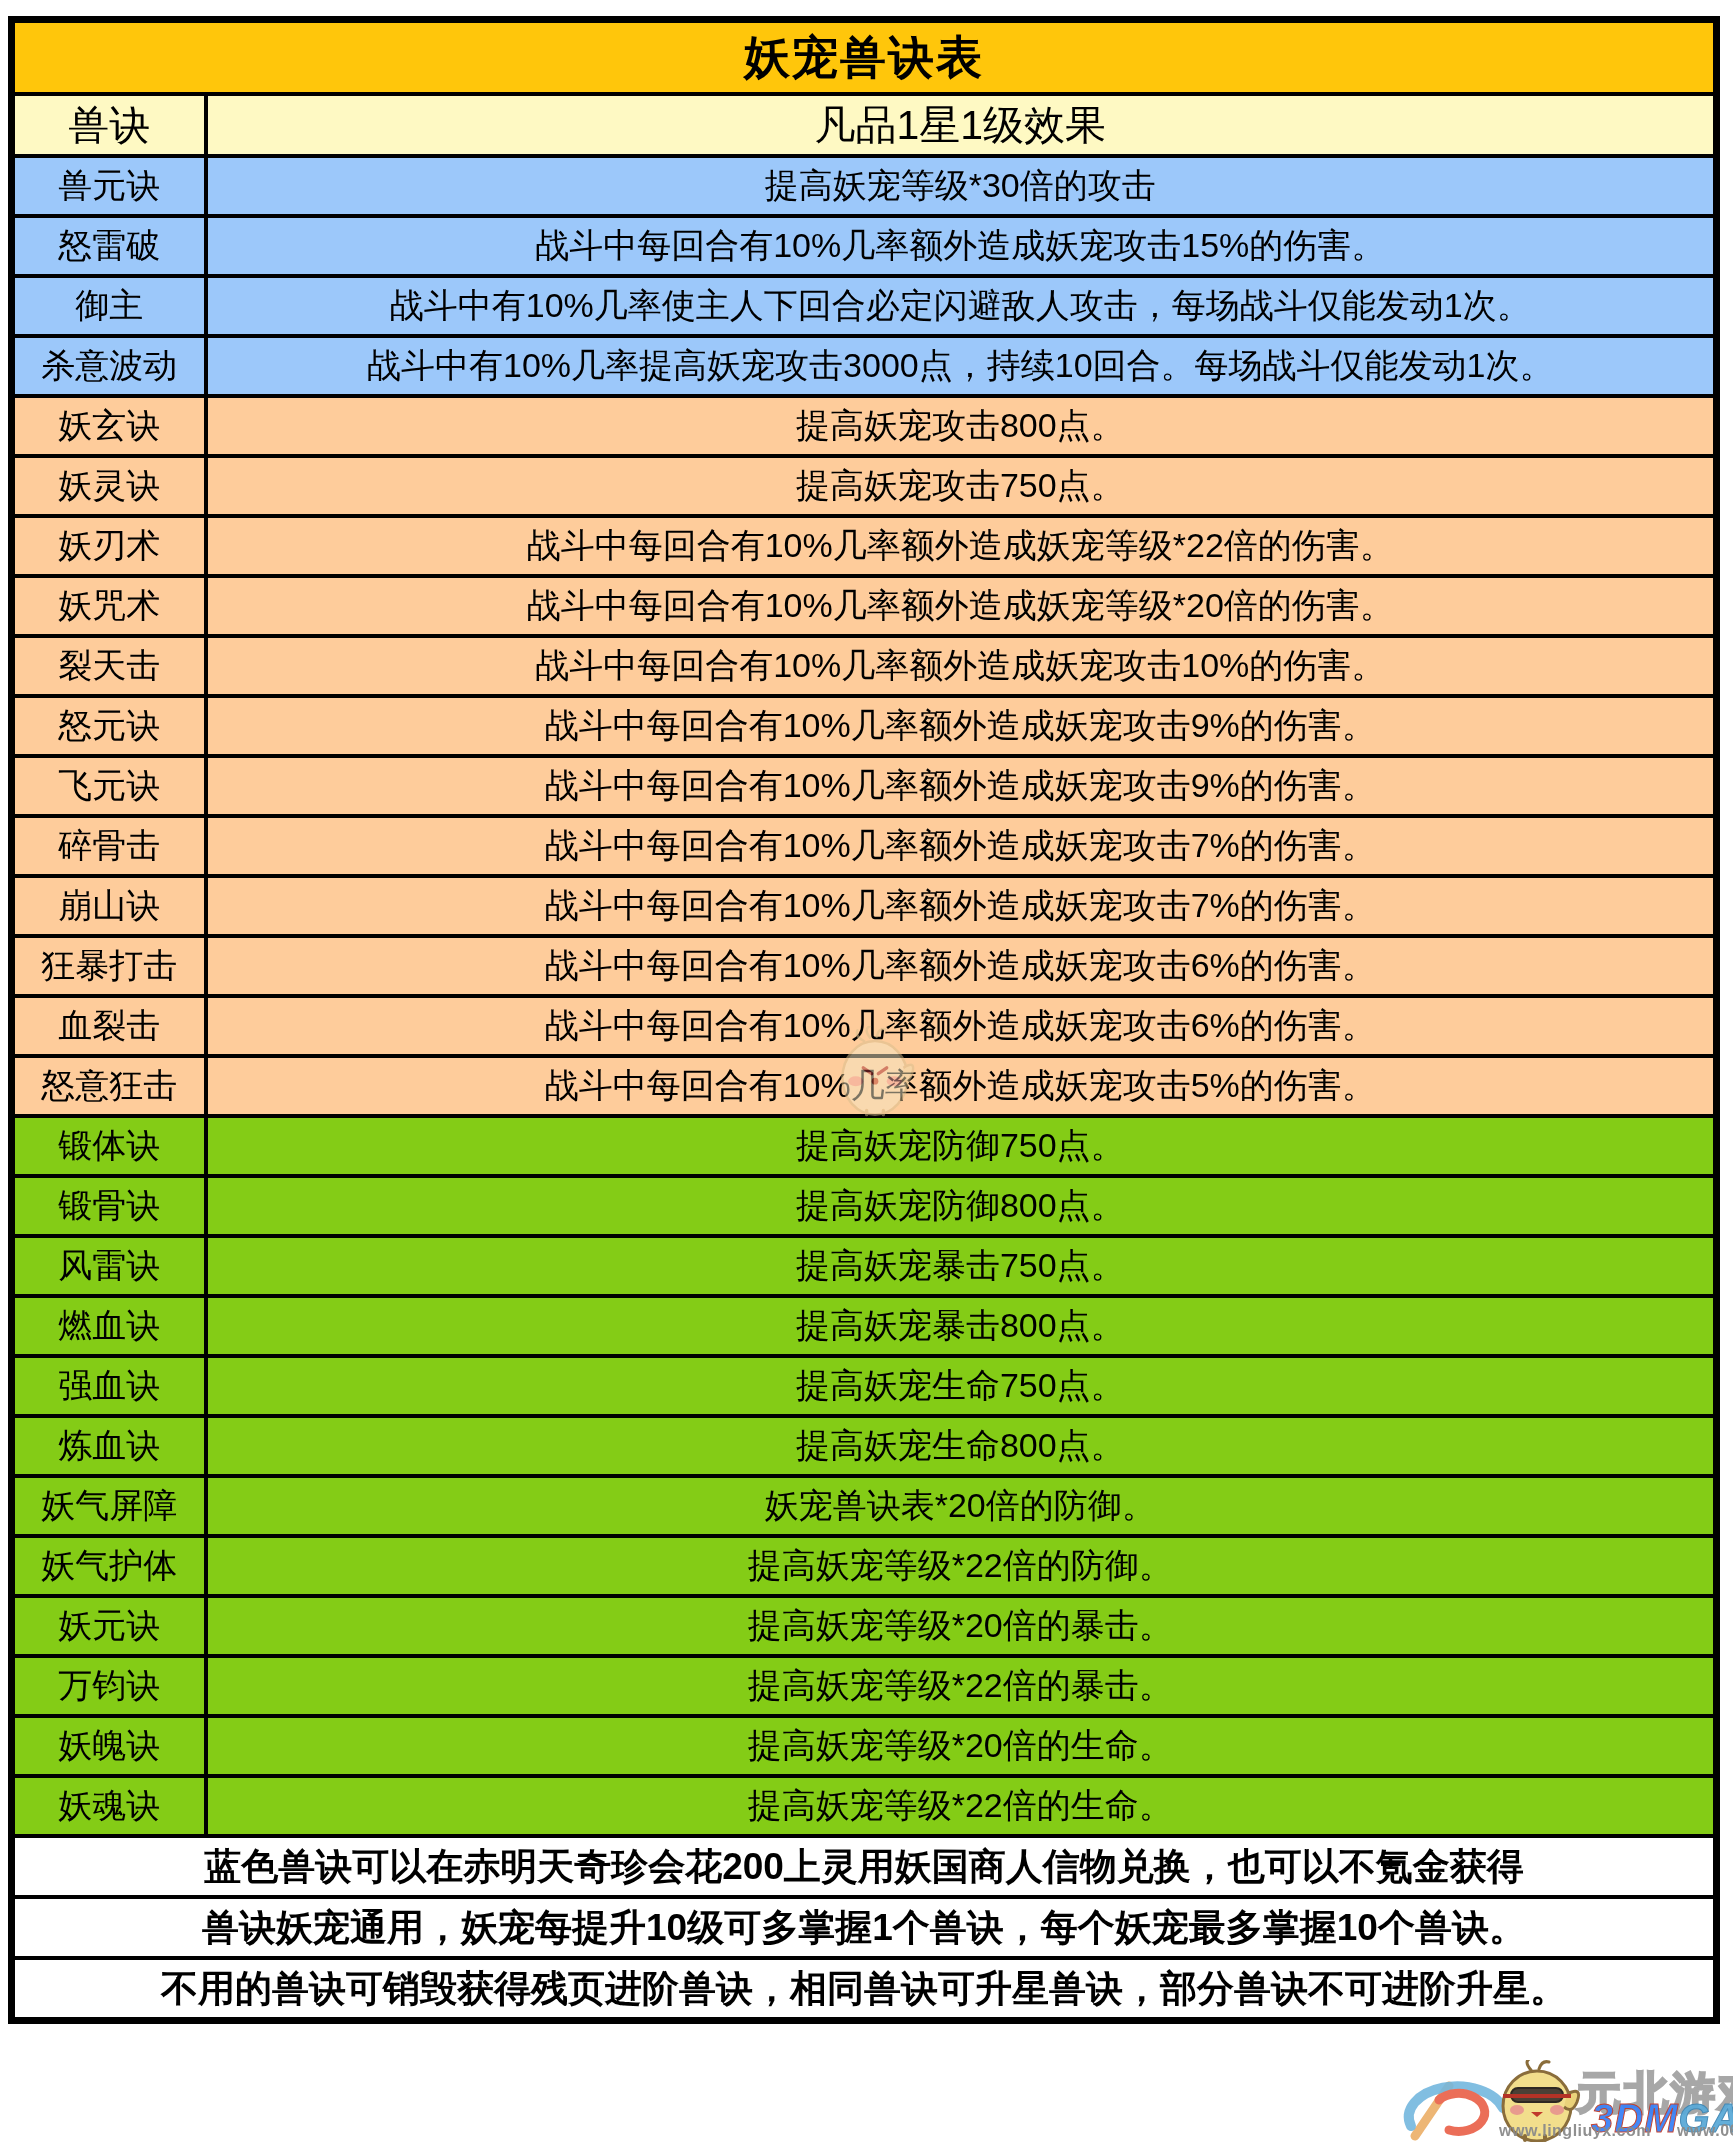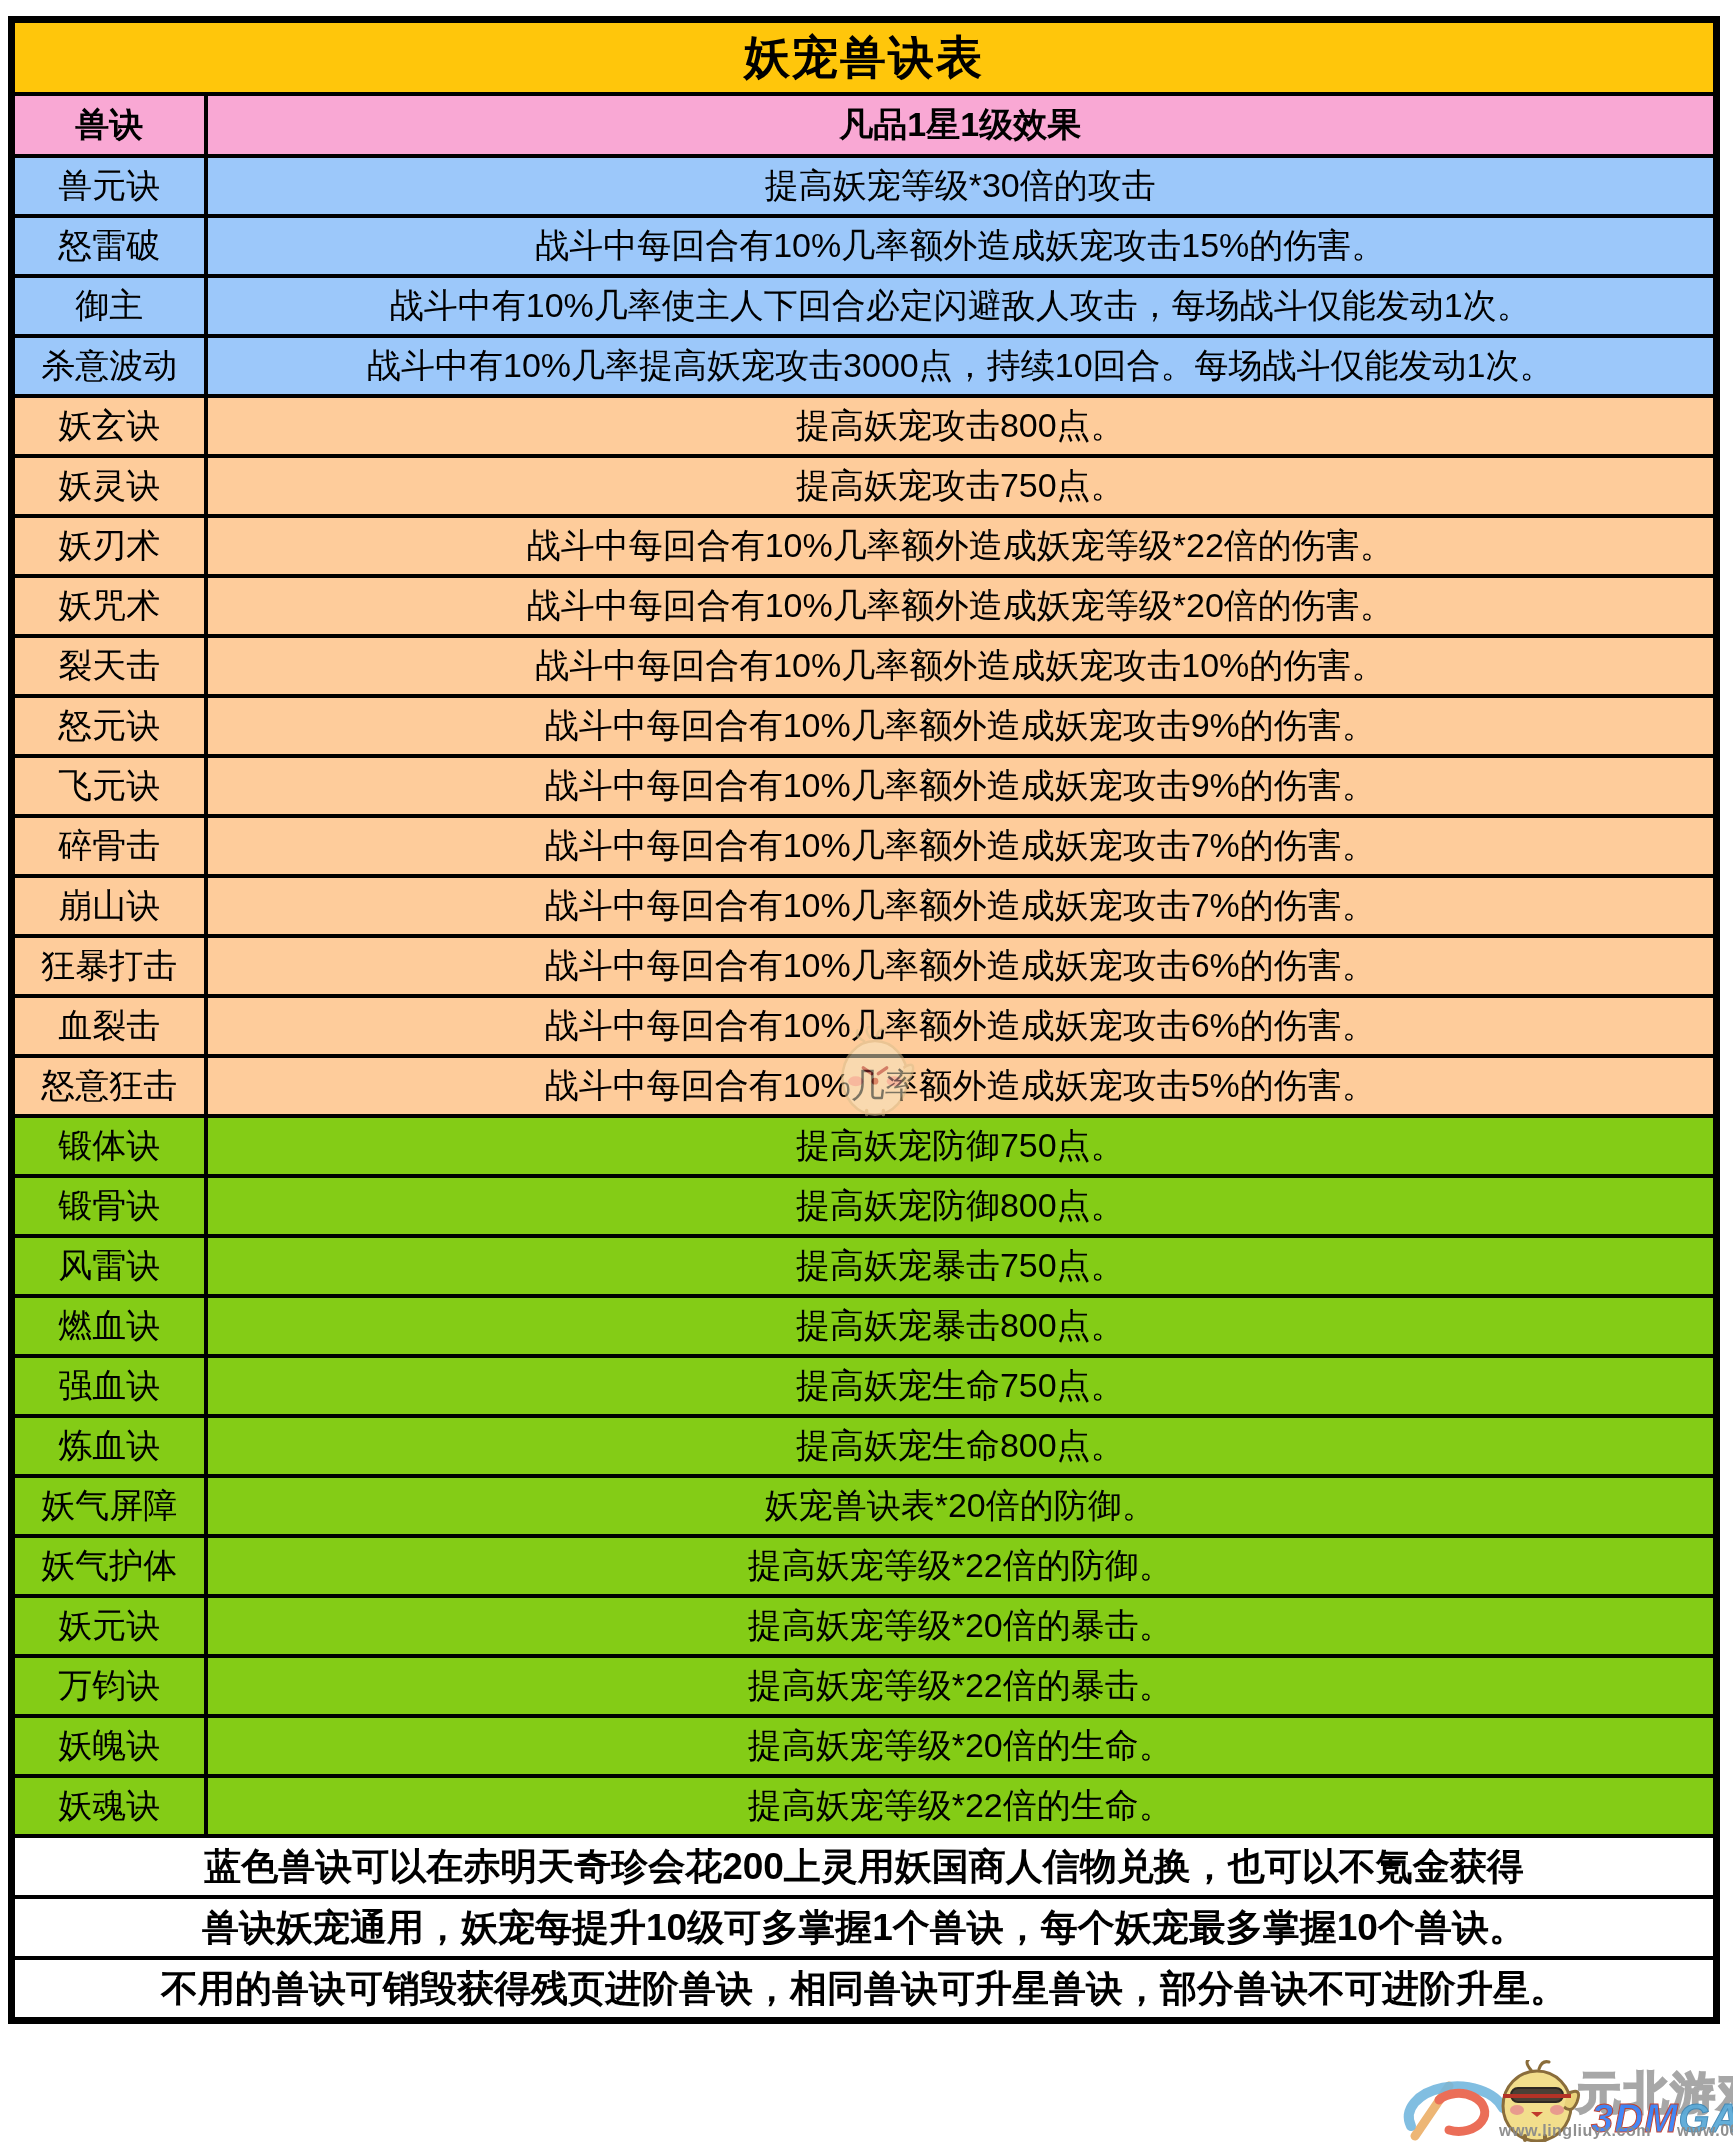--- a/index.html
+++ b/index.html
@@ -11,21 +11,21 @@
   table{
     border-collapse:collapse;width:1712px;table-layout:fixed;
     border:7px solid #000;
   }
   col.c1{width:194px;}
   th,td{border:4px solid #000;text-align:center;vertical-align:middle;overflow:hidden;}
   th.title{
     height:67px;background:#FFC60B;font-size:46px;font-weight:800;letter-spacing:2px;
   }
   th.colhead{
-    height:56px;background:#f9a8d4;font-size:34px;font-weight:700;
+    height:56px;background:#fef9c3;font-size:41px;font-weight:400;
   }
   td{height:56px;font-size:34px;font-weight:500;padding:0 10px;background:#fff;}
   td.name{font-size:34px;}
   tr[data-tier="blue"] td{background:#9CC8FA;}
   tr[data-tier="orange"] td{background:#FECC9B;}
   tr[data-tier="white"] td{background:#84cc16;}
   td.note{height:57px;font-size:37px;font-weight:700;background:#fff;}
 
   
   .wm{position:absolute;pointer-events:none;}

